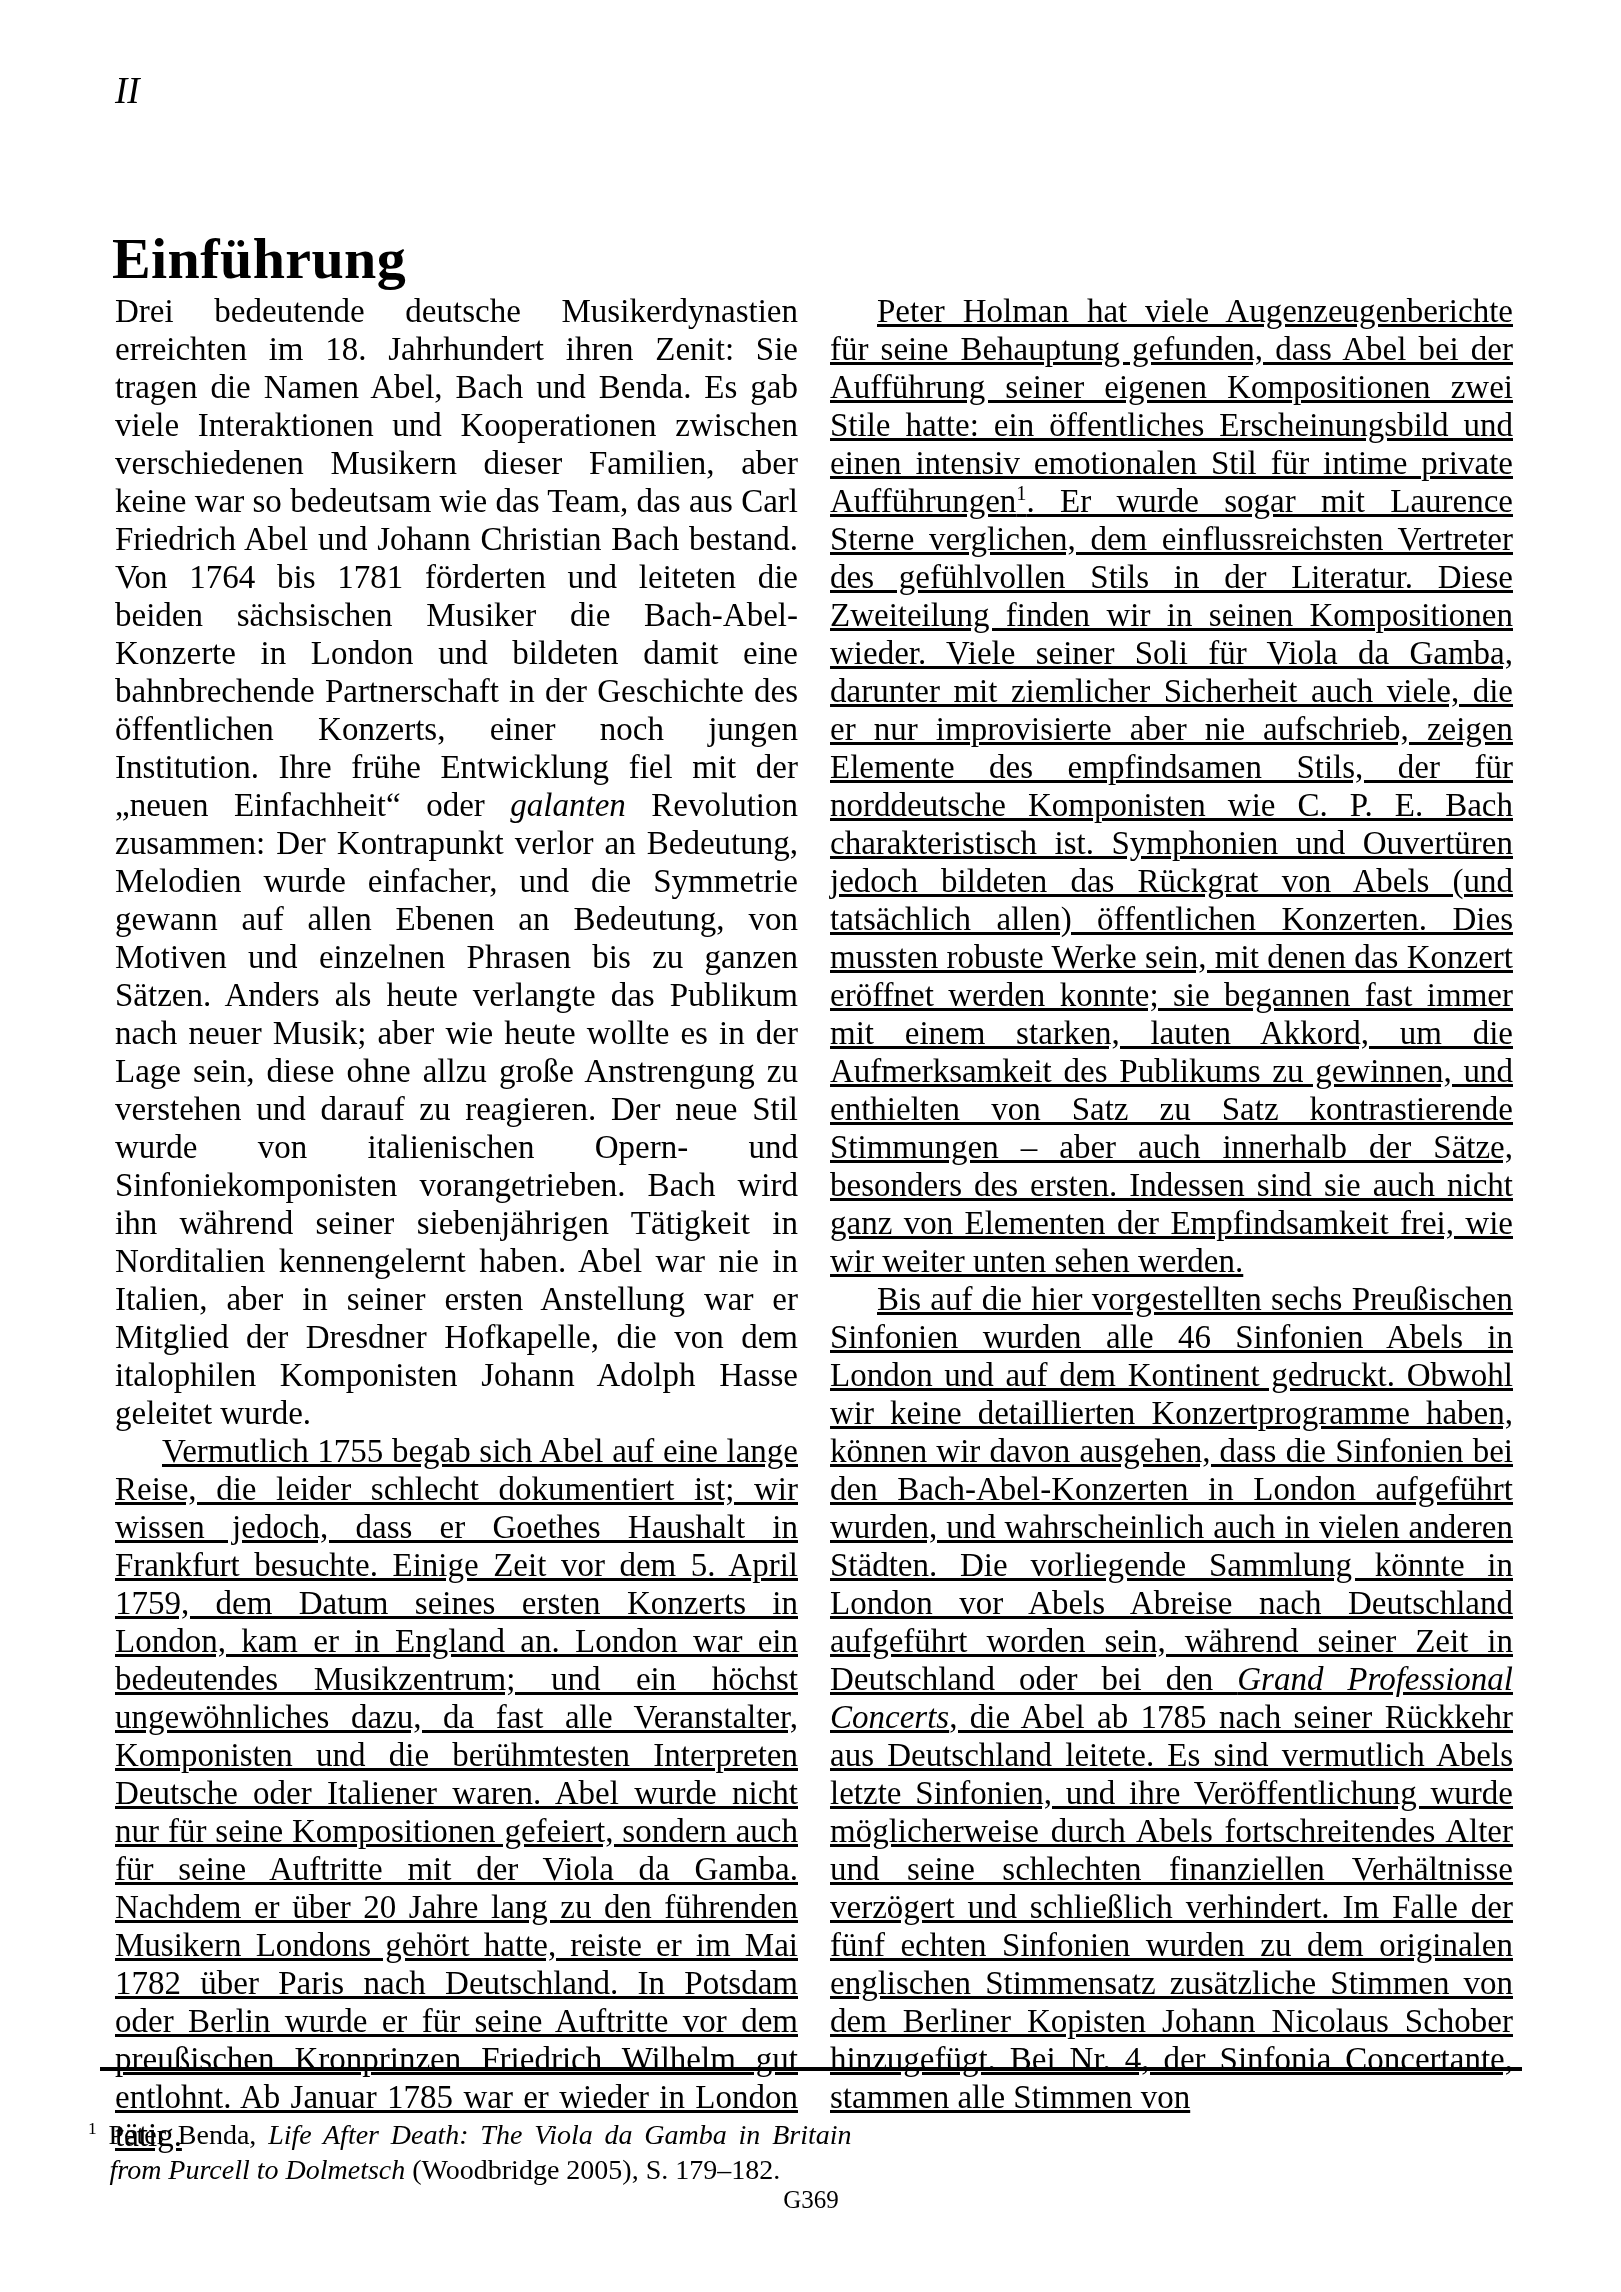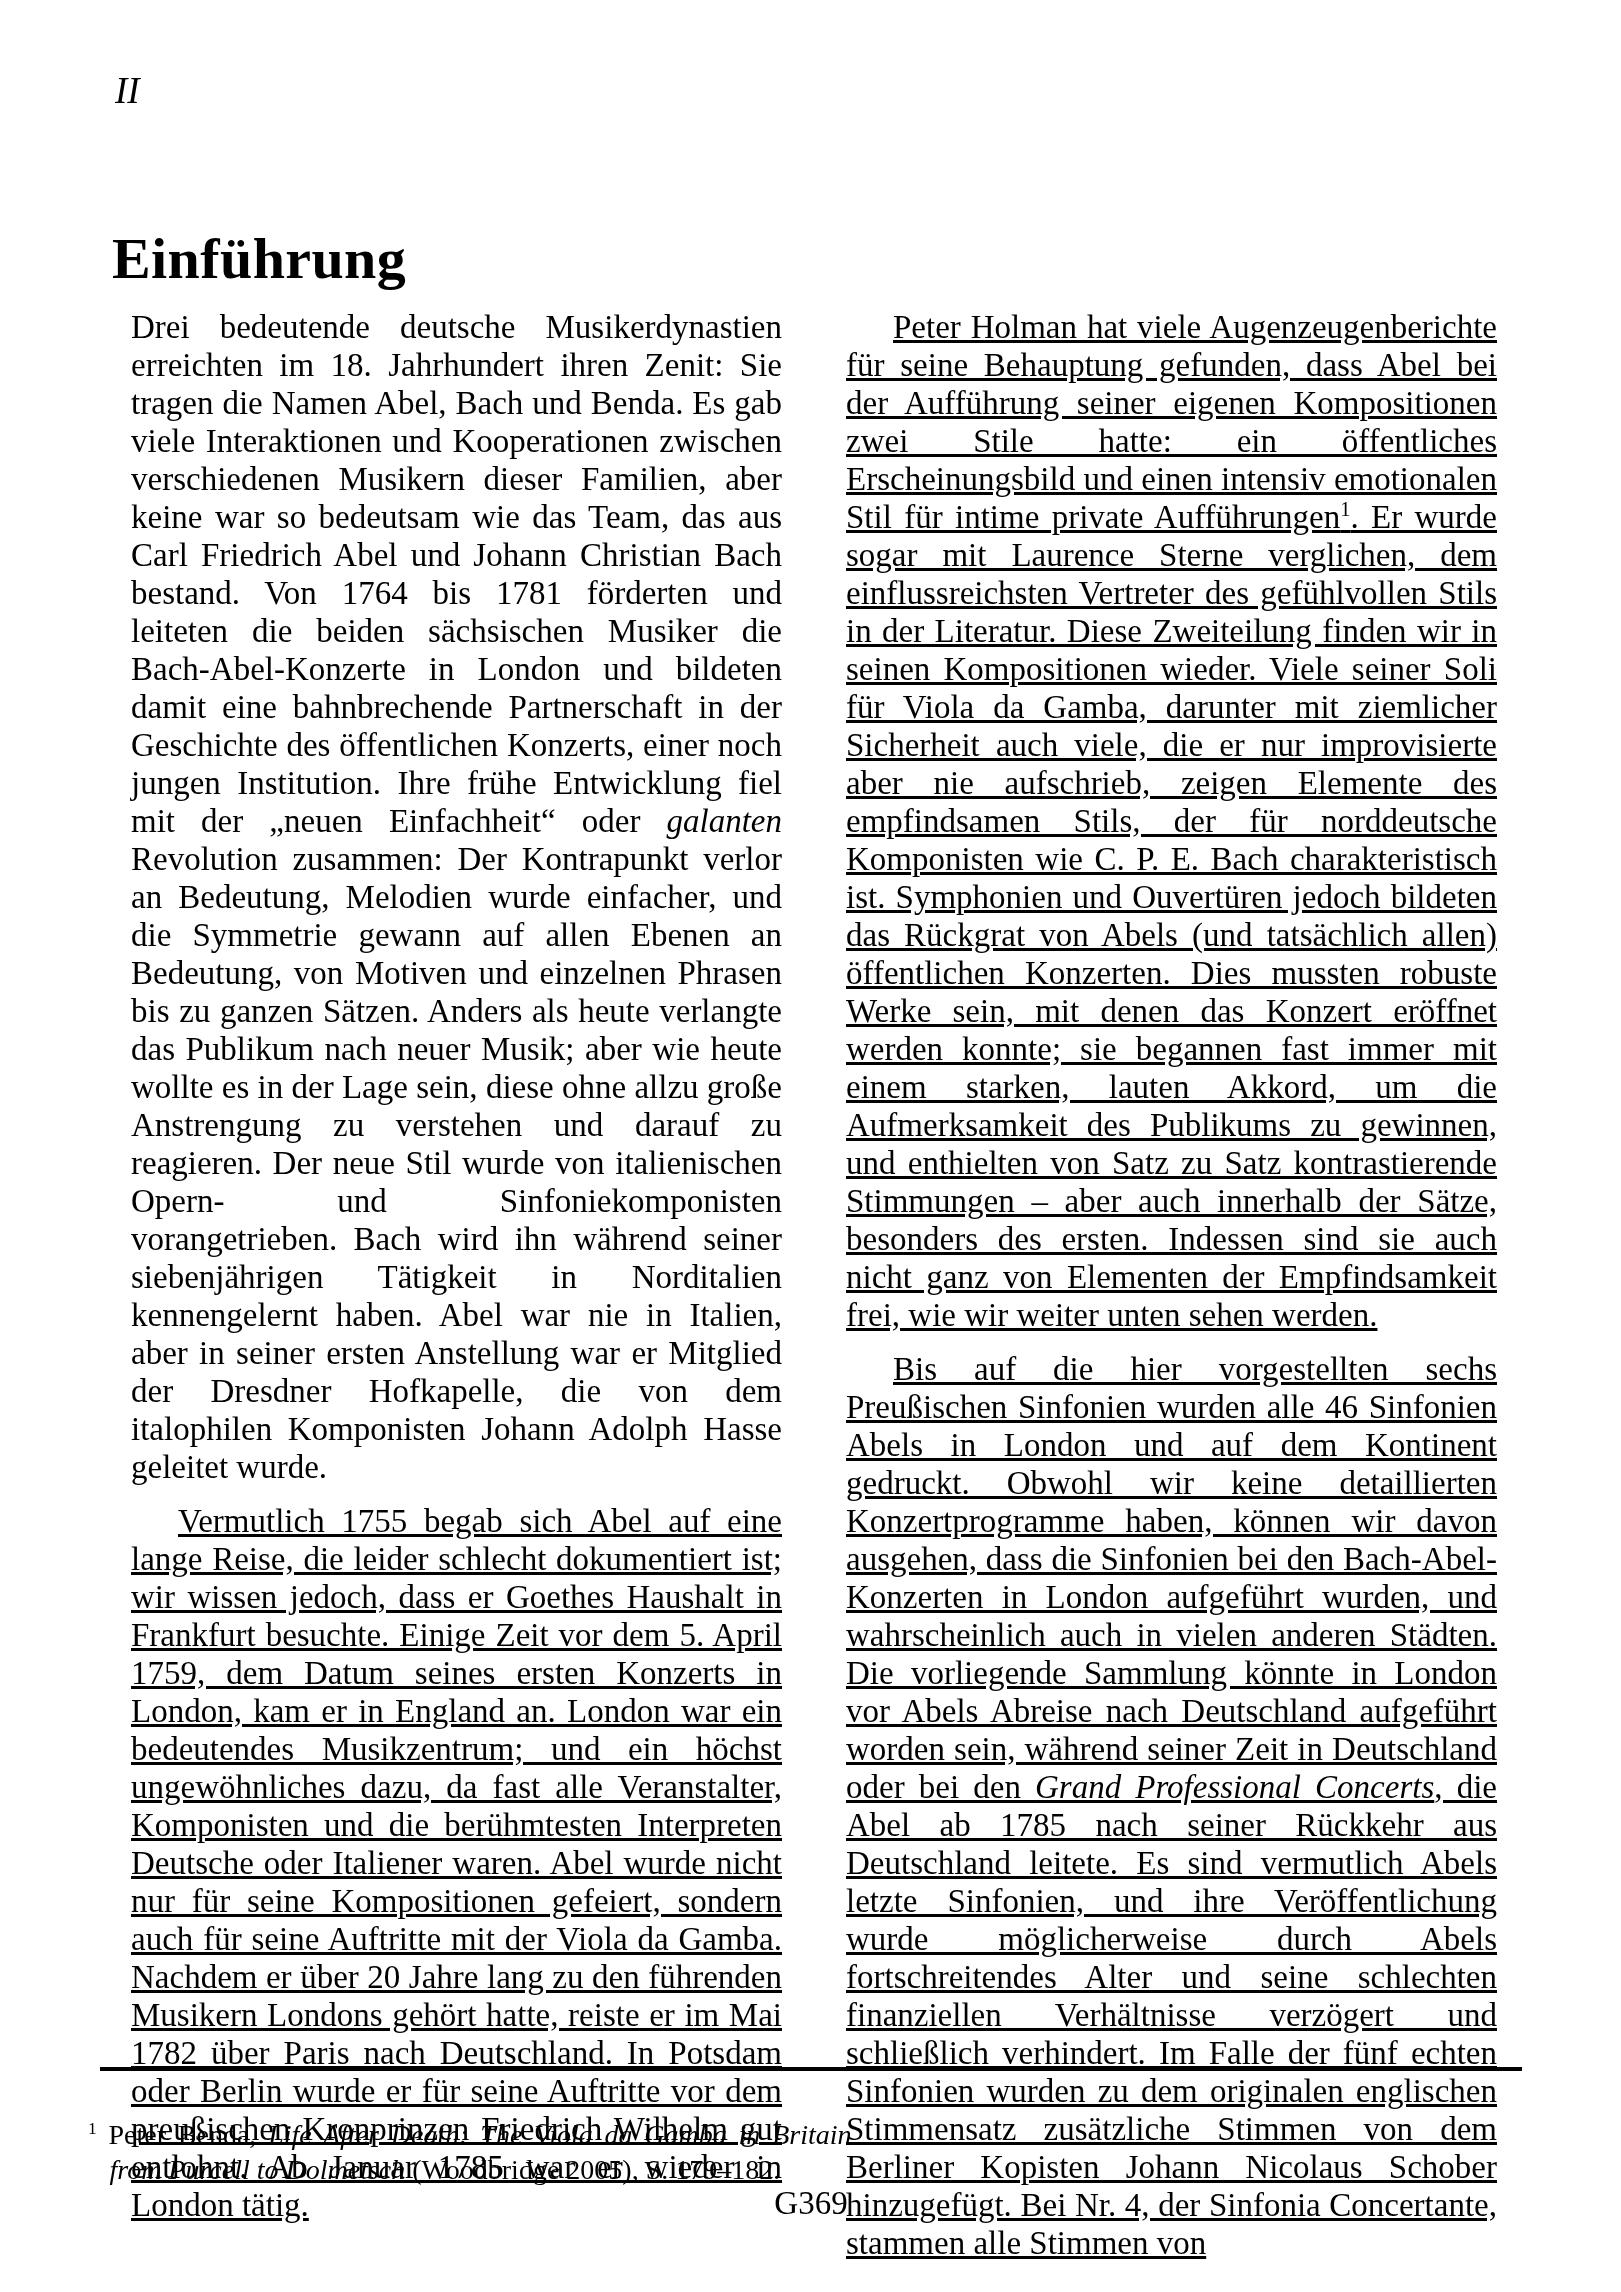--- a/index.html
+++ b/index.html
@@ -20,36 +20,36 @@
   .columns{
     position:absolute;left:115px;top:292px;width:1399px;
     display:flex;gap:32px;
   }
   .col{
     width:683px;
     font-size:33px;line-height:38px;
     text-align:justify;
     hyphens:auto;-webkit-hyphens:auto;
   }
-  p.para{margin:16px;padding:0;}
+  p.para{margin:0;padding:0;}
   p.para.indent{text-indent:47px;text-decoration:underline;}
   sup{font-size:0.62em;line-height:0;vertical-align:super;}
   .fn-rule{
     position:absolute;left:100px;top:2067px;width:1422px;height:3.6px;
     background:#000000;
   }
   .footnote{
     position:absolute;left:88px;top:2089px;width:742px;
     font-size:28px;line-height:35px;text-align:justify;
     padding-left:21.5px;text-indent:-21.5px;
     hyphens:auto;-webkit-hyphens:auto;
   }
   .page-number{
     position:absolute;left:0;top:2187px;width:100%;
-    text-align:center;font-size:33px;line-height:1;
+    text-align:center;font-size:25px;line-height:1;
   }
 </style>
 </head>
 <body>
 
 <div class="page">
 
   <div class="page-header">II</div>
 
   <h1 class="doc-title">Einführung</h1>

